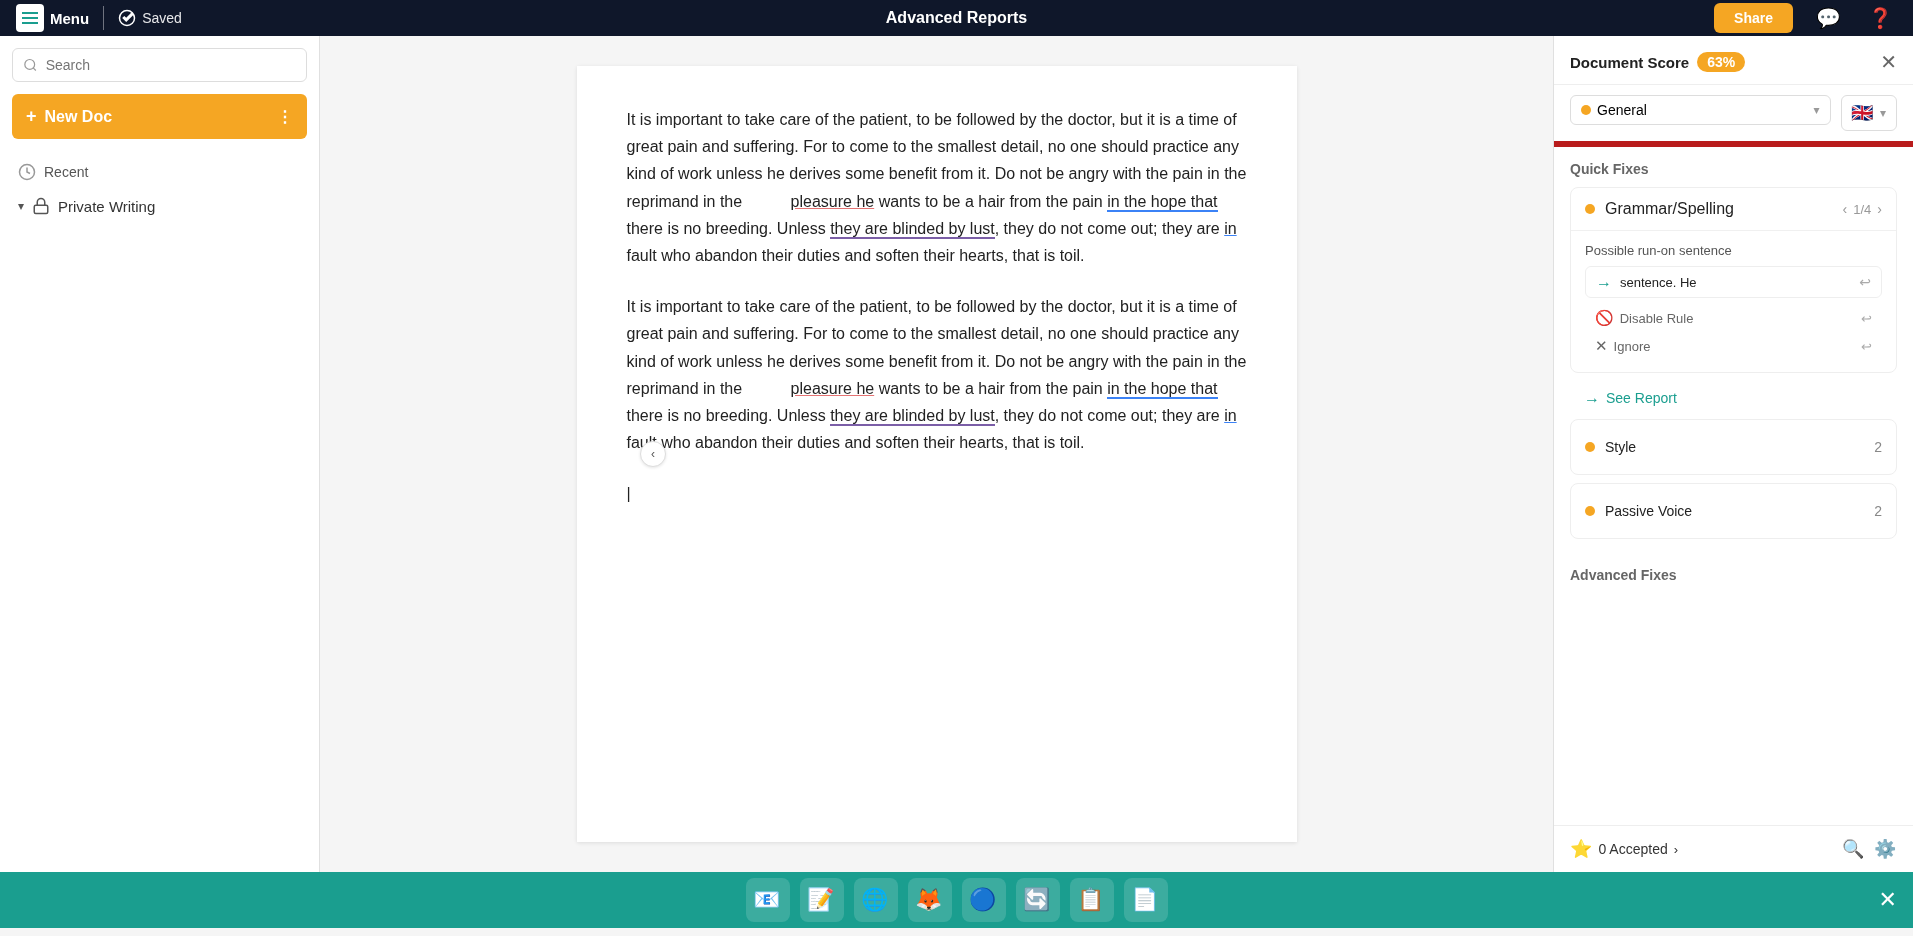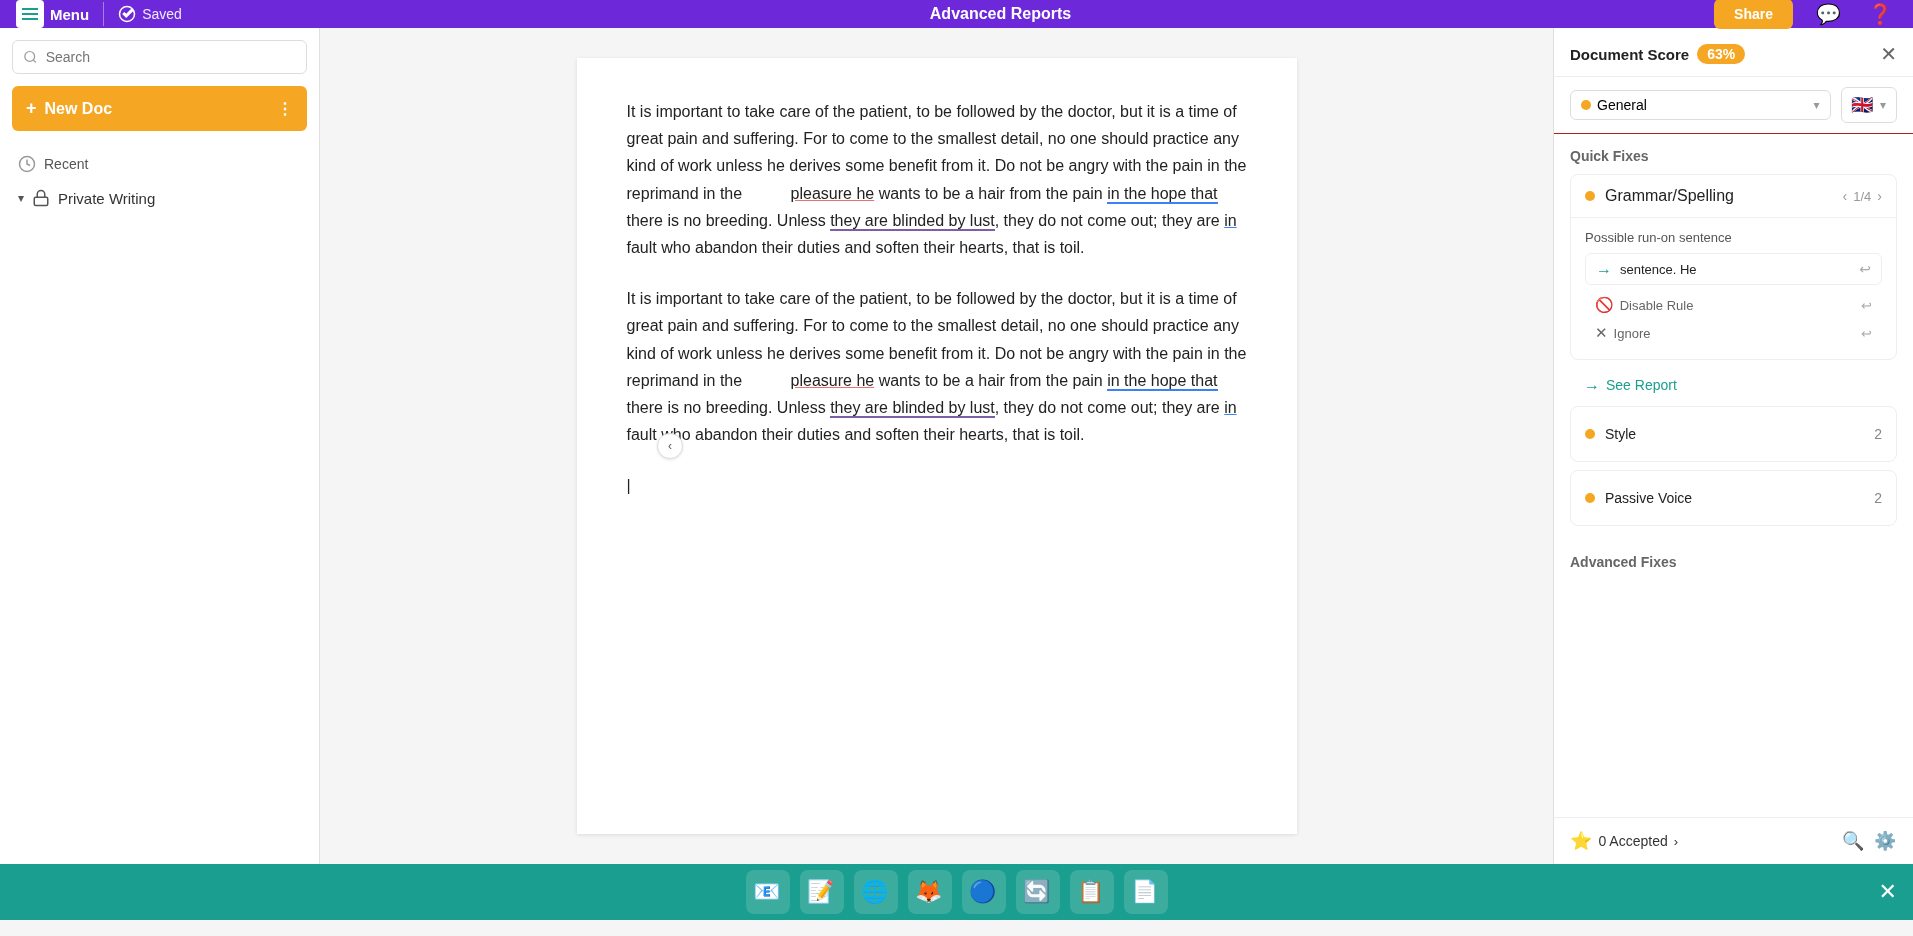--- a/index.html
+++ b/index.html
@@ -1,34 +1,34 @@
 <!DOCTYPE html>
 <html><head>
   <meta charset="utf-8">
   <style>
     * { box-sizing: border-box; margin: 0; padding: 0; }
     body { font-family: -apple-system, BlinkMacSystemFont, 'Segoe UI', sans-serif; background: #f5f5f5; height: 936px; overflow: hidden; }
 
     
     .navbar {
-      display: flex; align-items: center; background: #6d28d9; height: 28px;
+      display: flex; align-items: center; background: #0f172a; height: 36px;
       padding: 0 16px; position: relative;
     }
     .navbar-logo { display: flex; align-items: center; gap: 6px; color: white; font-weight: 600; font-size: 15px; cursor: pointer; }
     .navbar-logo-icon { width: 28px; height: 28px; background: white; border-radius: 4px; display: flex; align-items: center; justify-content: center; }
     .navbar-logo-icon svg { width: 20px; height: 20px; }
     .navbar-divider { width: 1px; height: 24px; background: rgba(255,255,255,0.4); margin: 0 14px; }
     .navbar-saved { display: flex; align-items: center; gap: 6px; color: rgba(255,255,255,0.9); font-size: 14px; }
-    .navbar-title { position: absolute; left: 50%; transform: translateX(-50%); color: white; font-weight: 600; font-size: 16px; margin-left: 44px; }
+    .navbar-title { position: absolute; left: 50%; transform: translateX(-50%); color: white; font-weight: 600; font-size: 16px; }
     .navbar-right { margin-left: auto; display: flex; align-items: center; gap: 20px; }
     .share-btn { background: #f5a623; color: white; border: none; border-radius: 6px; padding: 7px 20px; font-size: 14px; font-weight: 600; cursor: pointer; }
     .navbar-icon-btn { background: none; border: none; color: white; cursor: pointer; font-size: 20px; width: 32px; height: 32px; display: flex; align-items: center; justify-content: center; }
 
     
-    .main-layout { display: flex; height: calc(936px - 44px - 56px); gap: 17px; }
+    .main-layout { display: flex; height: calc(936px - 44px - 56px); }
 
     
     .sidebar { width: 320px; background: white; border-right: 1px solid #e0e0e0; display: flex; flex-direction: column; padding: 12px; overflow-y: auto; }
     .search-box { display: flex; align-items: center; border: 1px solid #ddd; border-radius: 6px; padding: 8px 10px; gap: 8px; margin-bottom: 12px; }
     .search-box input { border: none; outline: none; font-size: 14px; width: 100%; color: #333; }
     .new-doc-btn { display: flex; align-items: center; justify-content: space-between; background: #f5a623; color: white; border: none; border-radius: 6px; padding: 12px 14px; font-size: 16px; font-weight: 600; cursor: pointer; margin-bottom: 16px; width: 100%; }
     .new-doc-btn-left { display: flex; align-items: center; gap: 8px; }
     .recent-item { display: flex; align-items: center; gap: 8px; padding: 8px 6px; color: #555; font-size: 14px; cursor: pointer; }
     .recent-item svg { width: 18px; height: 18px; }
     .private-writing { display: flex; align-items: center; gap: 8px; padding: 8px 6px; color: #333; font-size: 15px; font-weight: 500; cursor: pointer; }
@@ -48,21 +48,21 @@
     .highlight-purple { border-bottom: 2px solid #7b5ea7; }
     .highlight-blue { border-bottom: 2px solid #3b82f6; }
 
     
     .right-panel { width: 360px; background: white; border-left: 1px solid #e0e0e0; display: flex; flex-direction: column; overflow-y: auto; }
     .right-panel-header { display: flex; align-items: center; justify-content: space-between; padding: 14px 16px 10px; border-bottom: 1px solid #eee; }
     .doc-score-label { font-size: 15px; font-weight: 600; color: #222; }
     .score-badge { background: #f5a623; color: white; border-radius: 12px; padding: 2px 10px; font-size: 14px; font-weight: 600; margin-left: 8px; }
     .close-panel-btn { background: none; border: none; font-size: 20px; cursor: pointer; color: #666; }
 
-    .panel-controls { display: flex; align-items: center; gap: 10px; padding: 10px 16px; border-bottom: 1px solid #b91c1c; }
+    .panel-controls { display: flex; align-items: flex-start; gap: 10px; padding: 10px 16px; border-bottom: 6px solid #b91c1c; }
     .dropdown-select { display: flex; align-items: center; gap: 6px; border: 1px solid #ddd; border-radius: 6px; padding: 6px 10px; cursor: pointer; font-size: 14px; flex: 1; }
     .dot-orange { width: 10px; height: 10px; border-radius: 50%; background: #f5a623; display: inline-block; }
     .dot-orange-sm { width: 10px; height: 10px; border-radius: 50%; background: #f5a623; display: inline-block; }
     .lang-select { display: flex; align-items: center; gap: 6px; border: 1px solid #ddd; border-radius: 6px; padding: 6px 10px; cursor: pointer; font-size: 14px; }
     .flag { font-size: 18px; }
     .chevron { color: #999; font-size: 12px; }
 
     
     .panel-section { padding: 14px 16px 6px; }
     .section-title { font-size: 14px; font-weight: 700; color: #666; margin-bottom: 10px; text-transform: none; }

